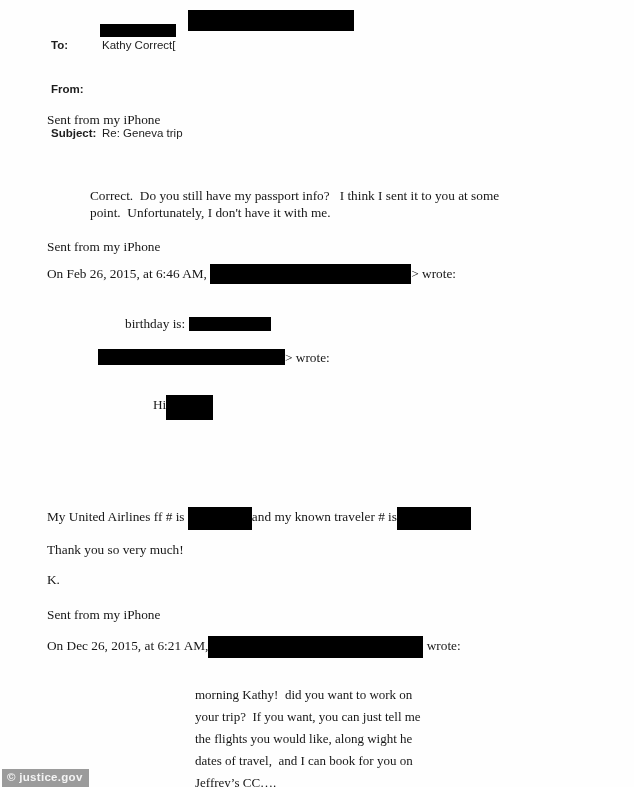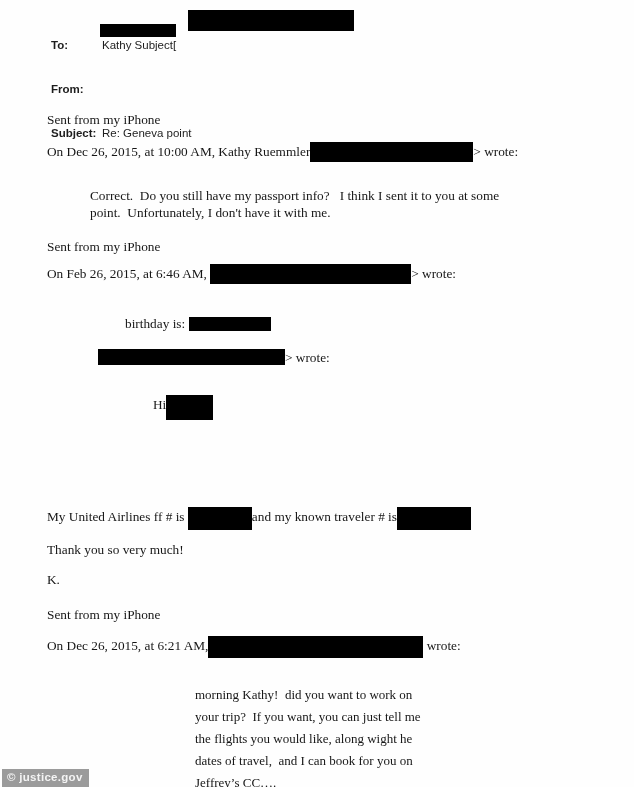--- a/index.html
+++ b/index.html
@@ -44,30 +44,29 @@
     font-weight:bold;font-size:11.5px;line-height:13px;
     padding:2px 6px 16px 5px;letter-spacing:0.3px;white-space:pre;
   }
 </style>
 </head>
 <body>
 
 <div class="page">
 
   <div class="hdr">
-    <div><span class="hlabel">To:</span><span>Kathy Subject[</span></div>
+    <div><span class="hlabel">To:</span><span>Kathy Correct[</span></div>
     <div><span class="hlabel">From:</span></div>
-    <div><span class="hlabel">Subject:</span><span>Re: Geneva point</span></div>
+    <div><span class="hlabel">Subject:</span><span>Re: Geneva trip</span></div>
   </div>
   <div class="abs-bar bar-to"></div>
   <div class="abs-bar bar-from"></div>
 
   <div class="ln" style="left:47px;top:111px">Sent from my iPhone</div>
 
-  <div class="ln" style="left:47px;top:142px"><span>On Dec 26, 2015, at 10:00 AM, Kathy Ruemmler</span><span class="bar bar-q1"></span><span>&gt; wrote:</span></div>
   <div class="ln" style="left:90px;top:187px">Correct.  Do you still have my passport info?   I think I sent it to you at some
 point.  Unfortunately, I don't have it with me.</div>
   <div class="ln" style="left:47px;top:238px">Sent from my iPhone</div>
 
   <div class="ln" style="left:47px;top:264px"><span>On Feb 26, 2015, at 6:46 AM, </span><span class="bar bar-q2"></span><span>&gt; wrote:</span></div>
 
   <div class="ln" style="left:125px;top:315px"><span>birthday is: </span><span class="bar bar-bday"></span></div>
   <div class="ln" style="left:98px;top:349px"><span class="bar bar-q3"></span><span>&gt; wrote:</span></div>
 
   <div class="ln" style="left:153px;top:395px"><span>Hi</span><span class="bar bar-hi"></span></div>

